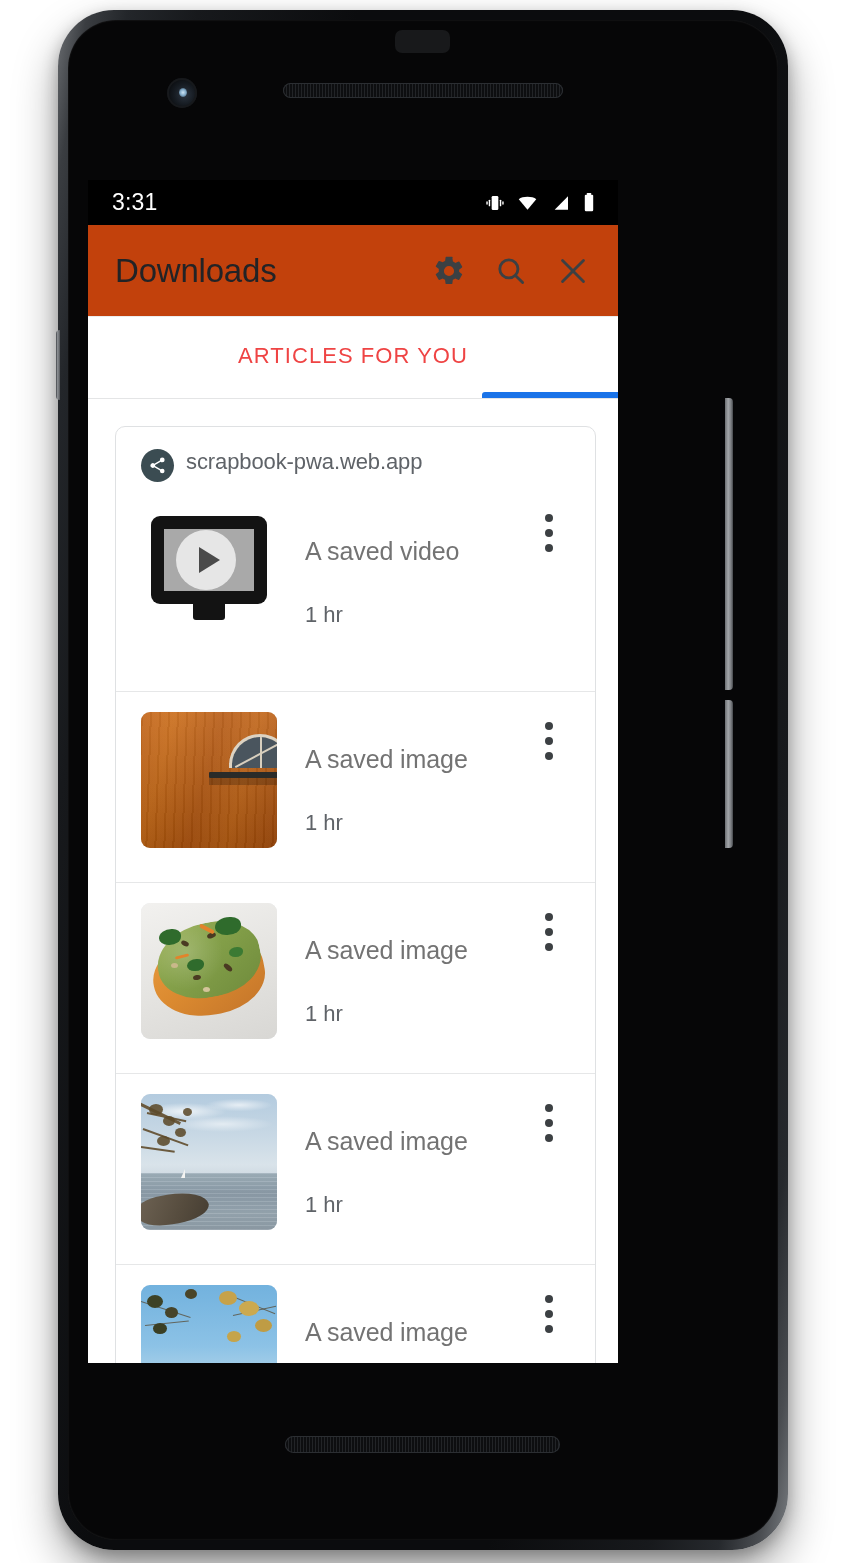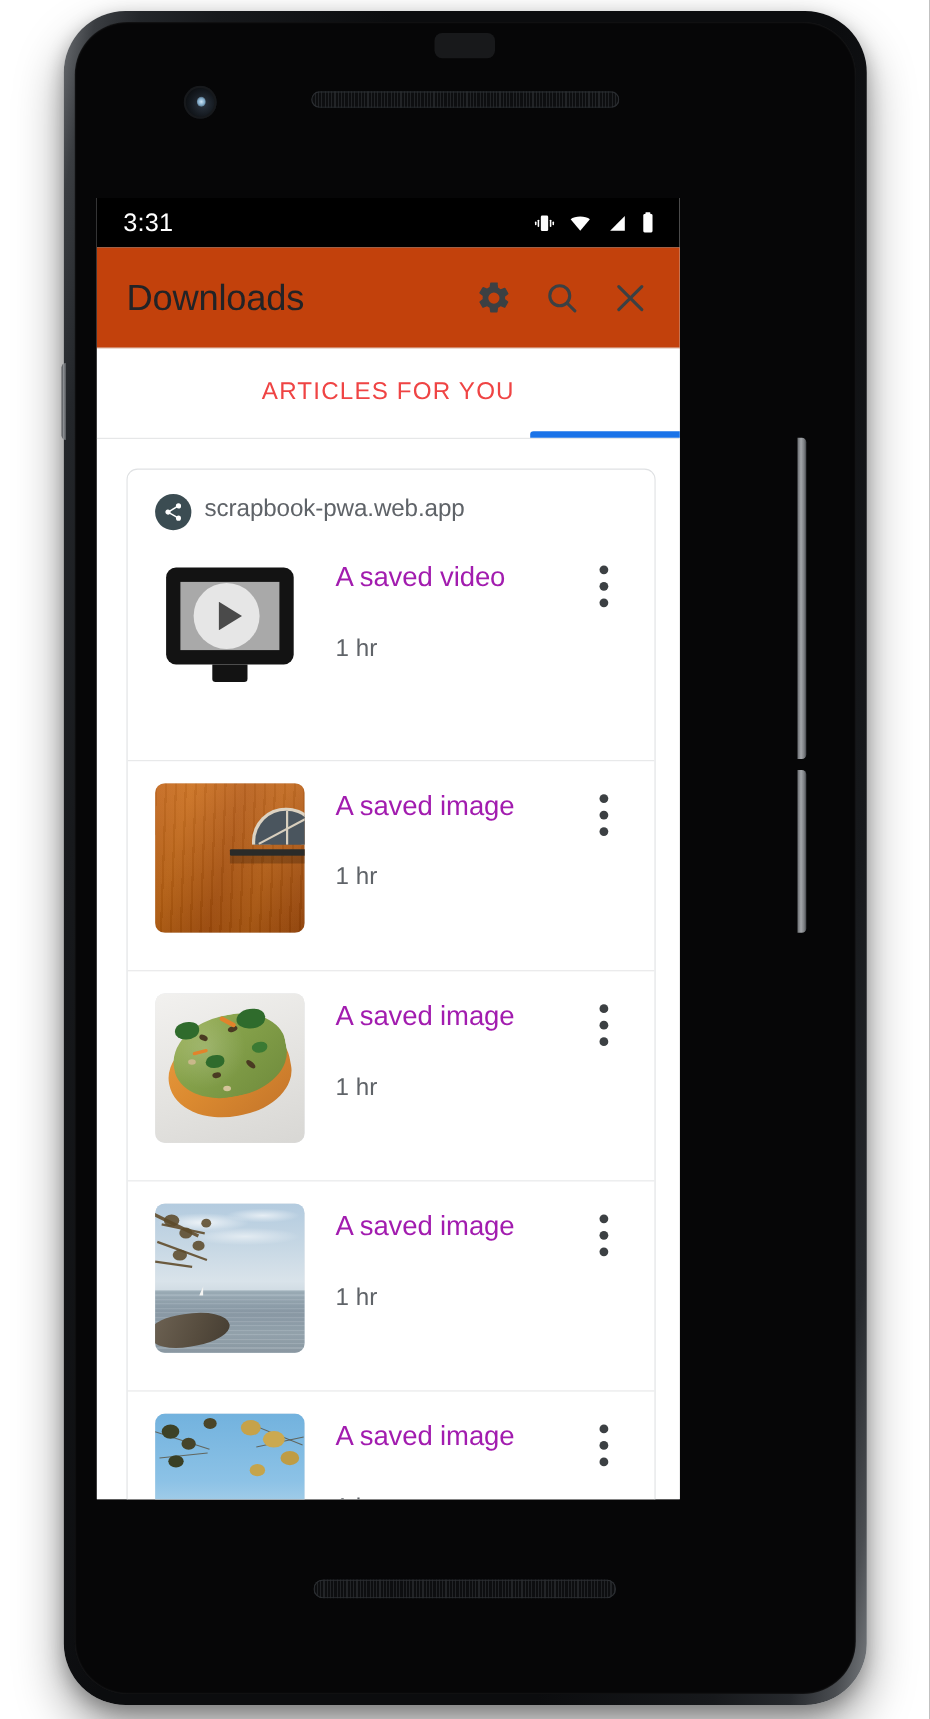--- a/index.html
+++ b/index.html
@@ -273,23 +273,24 @@
   }
   .row-thumb.video-ph { background: transparent; border-radius: 0; }
 
   .row-text {
     flex: 1;
     padding-left: 28px;
     padding-top: 8px;
   }
   .row-title {
     font-size: 25px;
-    color: #a21caf;
+    color: #737373;
     letter-spacing: -0.1px;
     line-height: 1.1;
+    margin-top: 26px;
   }
   .row-sub {
     margin-top: 36px;
     font-size: 22px;
     color: #5f6368;
   }
   .row-menu {
     width: 48px;
     height: 54px;
     flex: none;

